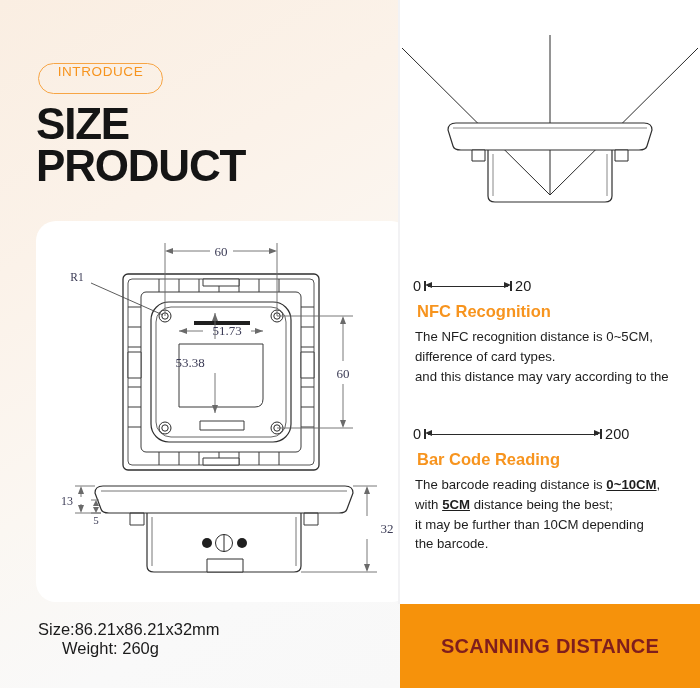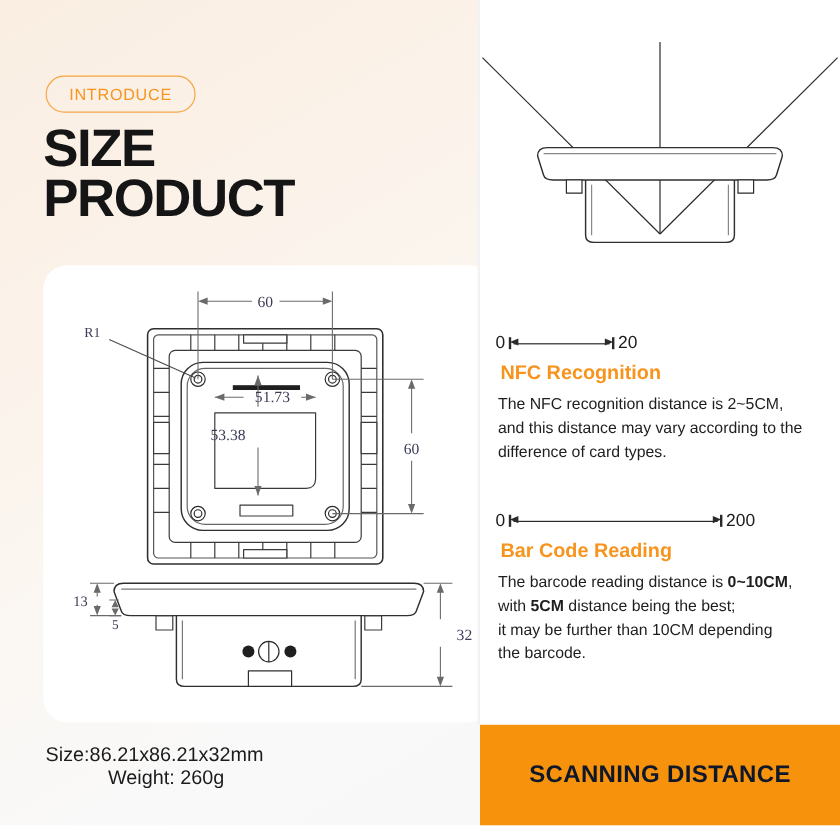--- a/index.html
+++ b/index.html
@@ -16,21 +16,21 @@
     position:absolute;left:0;top:0;width:400px;height:688px;
     background:linear-gradient(150deg,#faeee2 0%,#fbf2e9 30%,#fbf7f2 58%,#f9f9f9 80%,#f8f8f8 100%);
   }
   .intro-pill{
     position:absolute;left:38px;top:63px;
     width:125px;height:31px;
     border:1.4px solid #f7a košeli;
     border:1.4px solid #f7a545;
     border-radius:16px;
     box-sizing:border-box;
-    display:flex;align-items:center;justify-content:center;
+    display:flex;align-items:flex-start;justify-content:center;
     color:#f7941e;font-size:13.5px;letter-spacing:.6px;
     background:transparent;
   }
   .title{
     position:absolute;left:36px;top:103px;
     font-size:44px;line-height:0.95;
     font-weight:bold;color:#151515;letter-spacing:-1.2px;
   }
   .title span{display:block;}
 
@@ -42,21 +42,21 @@
 
   .size-row{
     position:absolute;left:0;top:620px;width:400px;
     display:flex;
     flex-direction:column;
   }
   .size-text{
     margin-left:38px;font-size:16.5px;color:#1b1b1b;
   }
   .weight-text{
-    margin-left:90px;font-size:16.5px;color:#1b1b1b;
+    margin-left:62px;font-size:16.5px;color:#1b1b1b;
   }
 
   
   .right-panel{
     position:absolute;left:400px;top:0;width:300px;height:688px;
     background:#ffffff;
   }
   .divider{
     position:absolute;left:398px;top:0;width:2px;height:604px;
     background:#f2f2f4;
@@ -85,29 +85,29 @@
   }
   .scale-bar .ah.l{left:1px;border-right:7px solid #2a2a2a;}
   .scale-bar .ah.r{right:1px;border-left:7px solid #2a2a2a;}
 
   .sec-title{
     font-size:16.5px;color:#f7941e;font-weight:bold;margin:7px 0 6px 4px;
   }
   .sec-body{
     font-size:13.2px;color:#1e1e1e;line-height:1.5;margin-left:2px;
   }
-  .sec-body b{font-weight:bold;}
+  .sec-body b{font-weight:bold;text-decoration:underline;}
 
   .footer-banner{
     position:absolute;left:400px;top:604px;width:300px;height:84px;
     background:#f6920b;
     display:flex;align-items:center;justify-content:center;
   }
   .footer-banner span{
-    color:#0f172a;font-size:20px;font-weight:bold;letter-spacing:.3px;
+    color:#7f1d1d;font-size:20px;font-weight:bold;letter-spacing:.3px;
   }
 
   svg{display:block;}
 </style>
 </head>
 <body>
 
 <div class="page">
 
   <div class="left-panel">
@@ -288,23 +288,23 @@
           <span class="cap l"></span>
             <span class="line"></span>
             <span class="cap r"></span>
           <span class="ah l"></span>
             <span class="ah r"></span>
         </span>
         <span class="scale-num">20</span>
       </div>
       <div class="sec-title">NFC Recognition</div>
       <div class="sec-body">
-        <div>The NFC recognition distance is 2~5CM,</div>
+        <div>The NFC recognition distance is 0~5CM,</div>
+        <div>difference of card types.</div>
         <div>and this distance may vary according to the</div>
-        <div>difference of card types.</div>
       </div>
     </div>
 
     <div class="scale-block" style="left:13px;top:425px;">
       <div class="scale-row">
         <span class="scale-num">0</span>
         <span class="scale-bar" style="width:178px;">
           <span class="cap l"></span>
             <span class="line"></span>
             <span class="cap r"></span>

